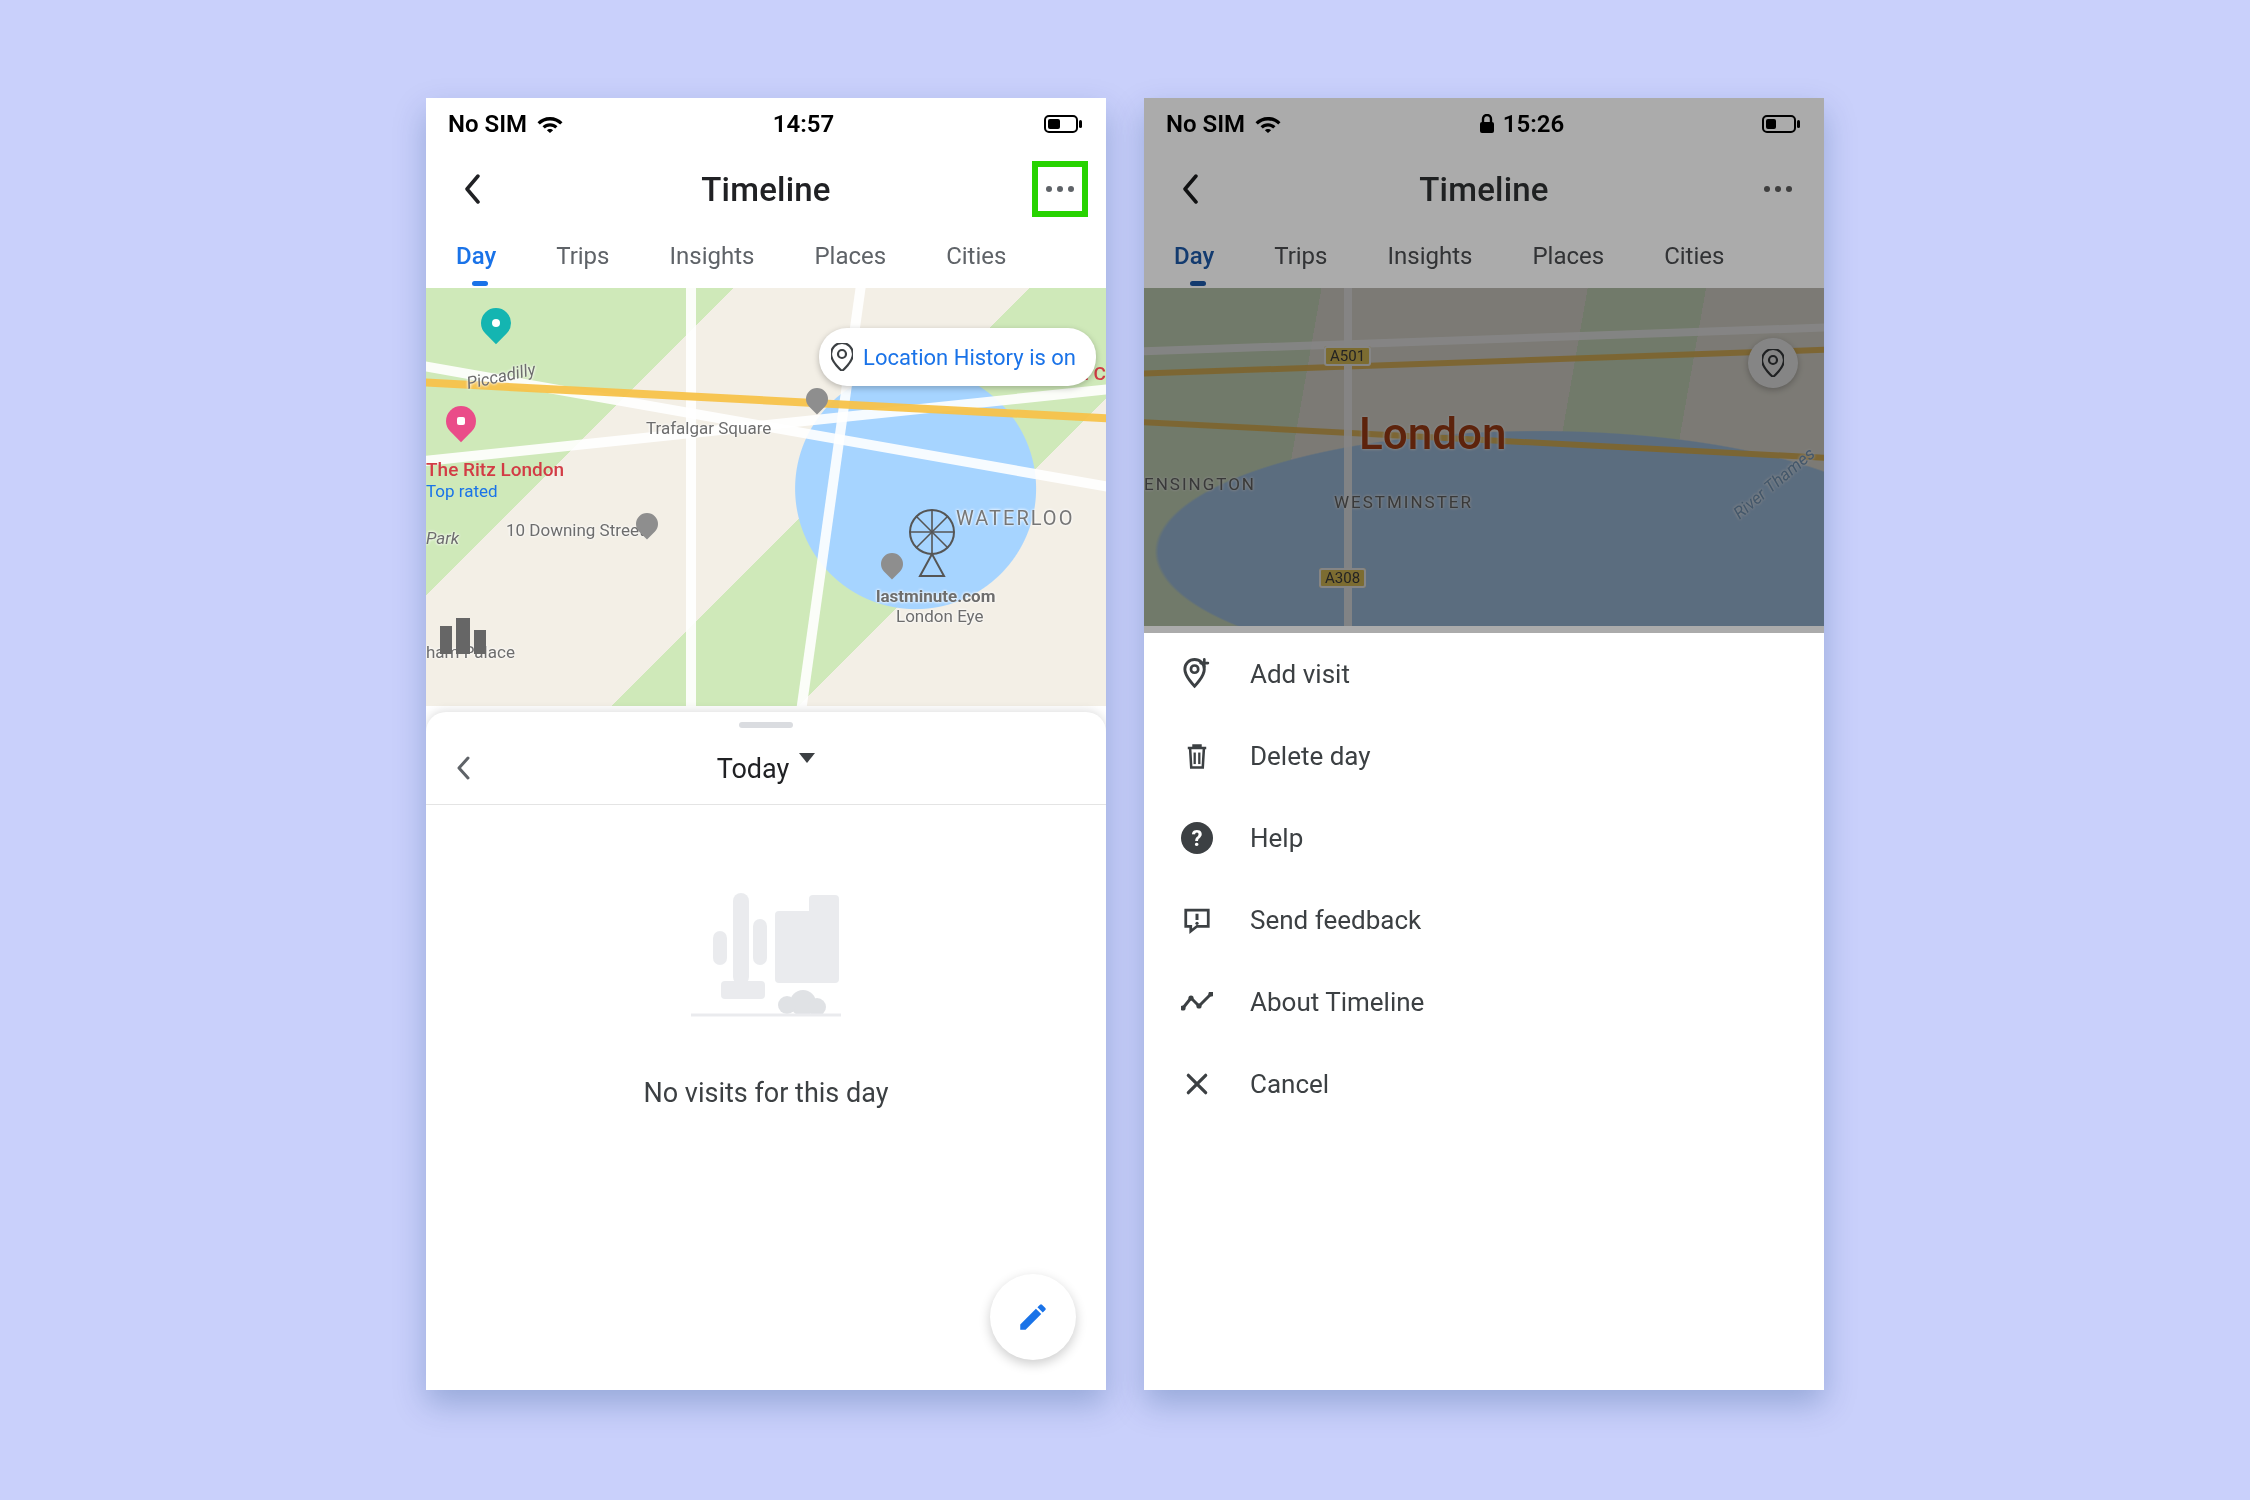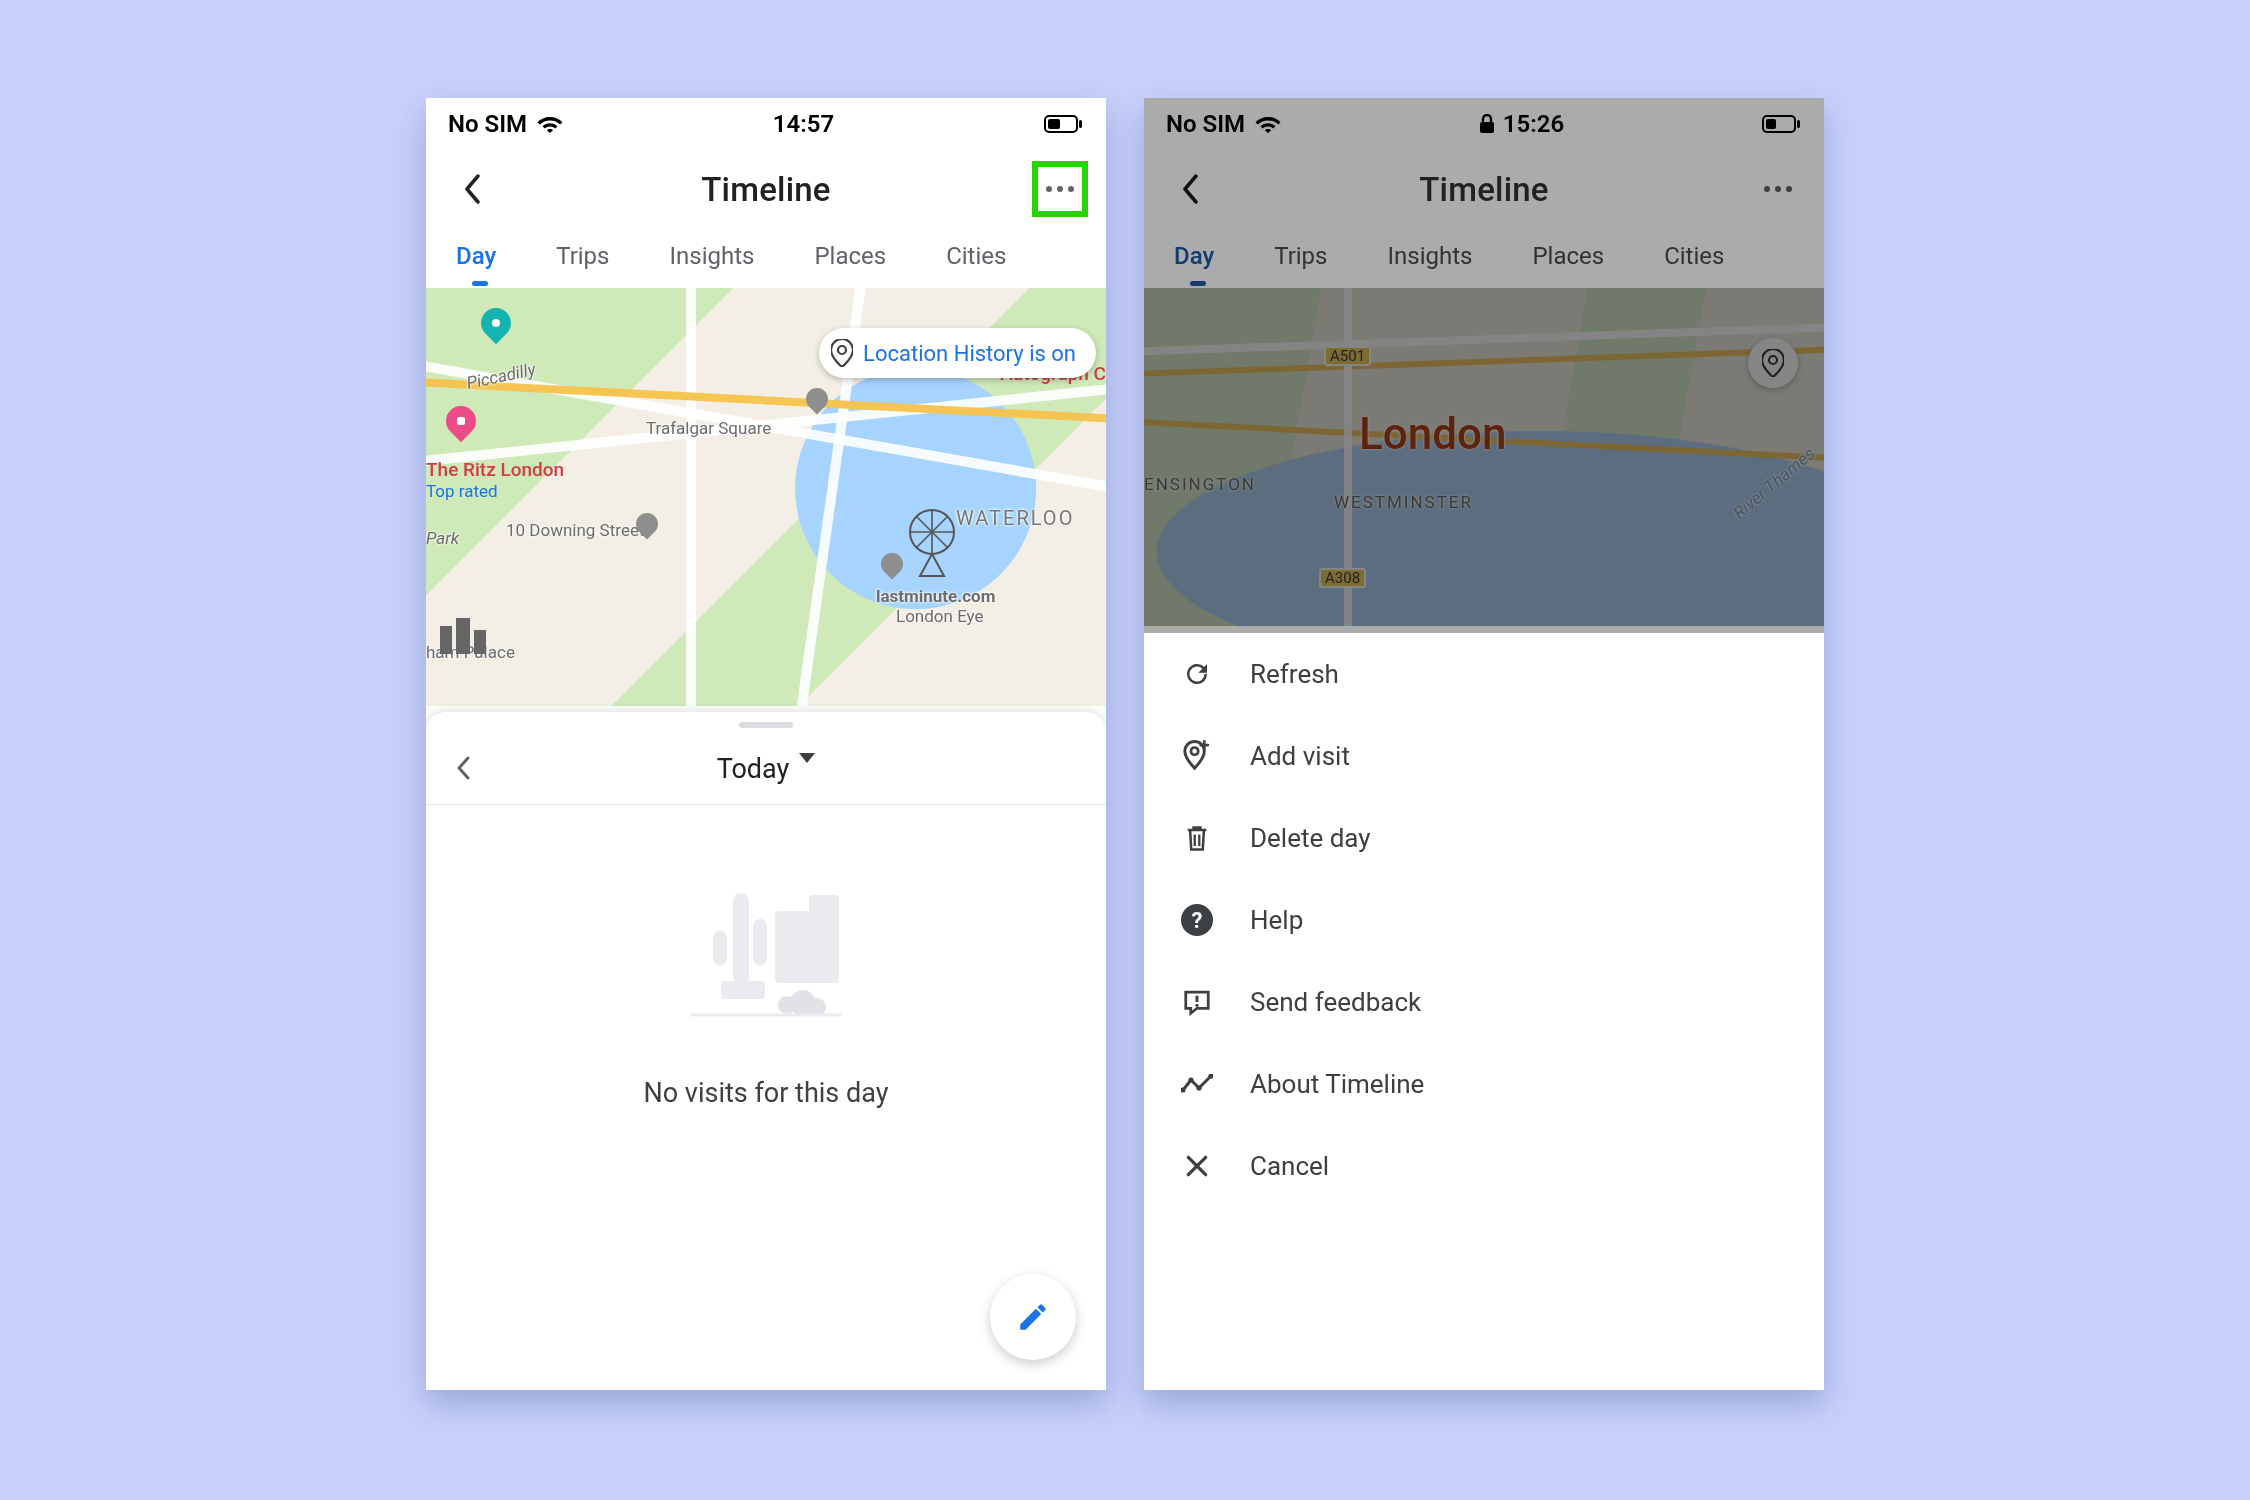--- a/index.html
+++ b/index.html
@@ -73,21 +73,21 @@
   }
   .map .roadY{
     position:absolute; background:#f7c24a; opacity:.95;
   }
   .map .lbl{
     position:absolute; font-size:17px; color:#6d6d6d; white-space:nowrap;
     text-shadow:0 0 3px #fff,0 0 3px #fff;
   }
   .map .lbl.big{font-size:44px; font-weight:500; color:#c2410c;}
   .pill{
-    position:absolute; background:#fff; border-radius:28px; height:50px;
+    position:absolute; background:#fff; border-radius:28px; height:58px;
     display:flex; align-items:center; gap:10px; padding:0 20px 0 12px;
     box-shadow:0 2px 6px rgba(0,0,0,.25);
     font-size:22px; color:#1a73e8;
   }
   .pin-circle{
     position:absolute; width:50px;height:50px;border-radius:50%;background:#fff;
     display:flex;align-items:center;justify-content:center;
     box-shadow:0 2px 6px rgba(0,0,0,.25);
   }
   .poi-pin{
@@ -382,28 +382,20 @@
           <circle cx="11" cy="11" r="4" fill="none" stroke="#3c4043" stroke-width="2.2"></circle>
         </svg>
     </div>
   </div>
 
   <div class="dimmer" style="top:0;height:535px;"></div>
 
   <div class="menu">
     <div class="item">
       <div class="ico">
-          <svg width="30" height="30" viewBox="0 0 24 24">
-            <path fill="#3c4043" d="M17.65 6.35A8 8 0 1 0 20 12h-2a6 6 0 1 1-1.76-4.24L13 11h7V4l-2.35 2.35z"></path>
-          </svg>
-        </div>
-      <span>Refresh</span>
-    </div>
-    <div class="item">
-      <div class="ico">
           <svg width="30" height="34" viewBox="0 0 24 28">
             <path d="M10 2C5.6 2 2 5.6 2 10c0 6 8 14 8 14s8-8 8-14c0-4.4-3.6-8-8-8z" fill="none" stroke="#3c4043" stroke-width="2.4"></path>
             <circle cx="10" cy="10" r="3" fill="none" stroke="#3c4043" stroke-width="2.2"></circle>
             <g stroke="#3c4043" stroke-width="2.2" stroke-linecap="round">
               <line x1="18" y1="2" x2="18" y2="8"></line>
               <line x1="15" y1="5" x2="21" y2="5"></line>
             </g>
           </svg>
         </div>
       <span>Add visit</span>

